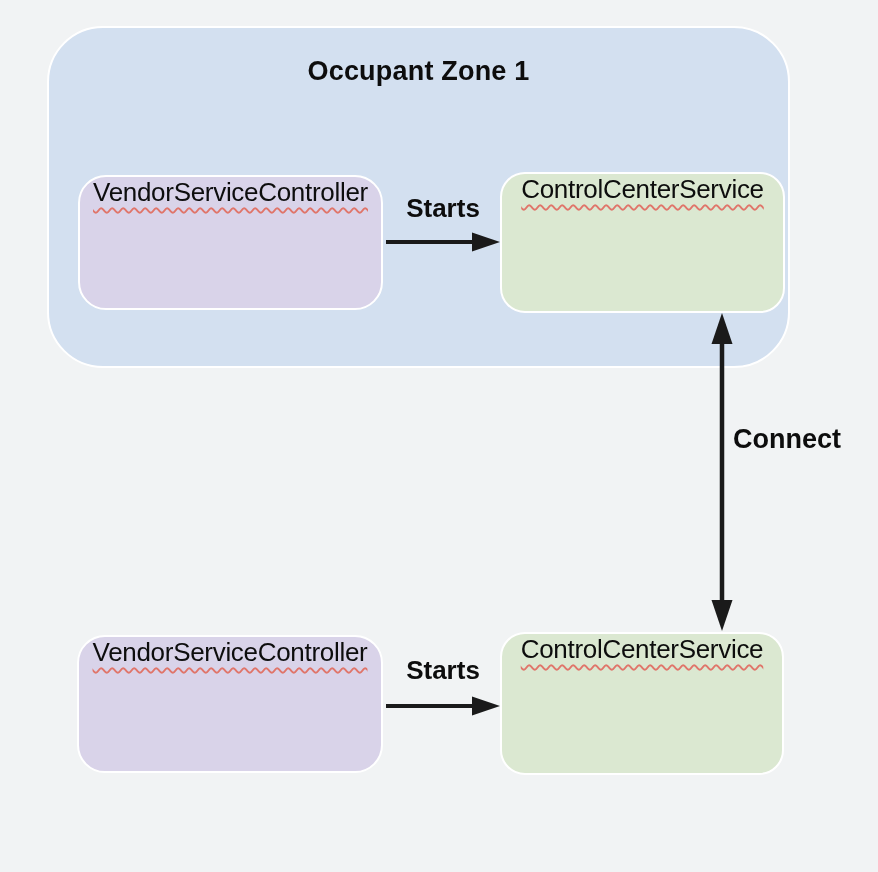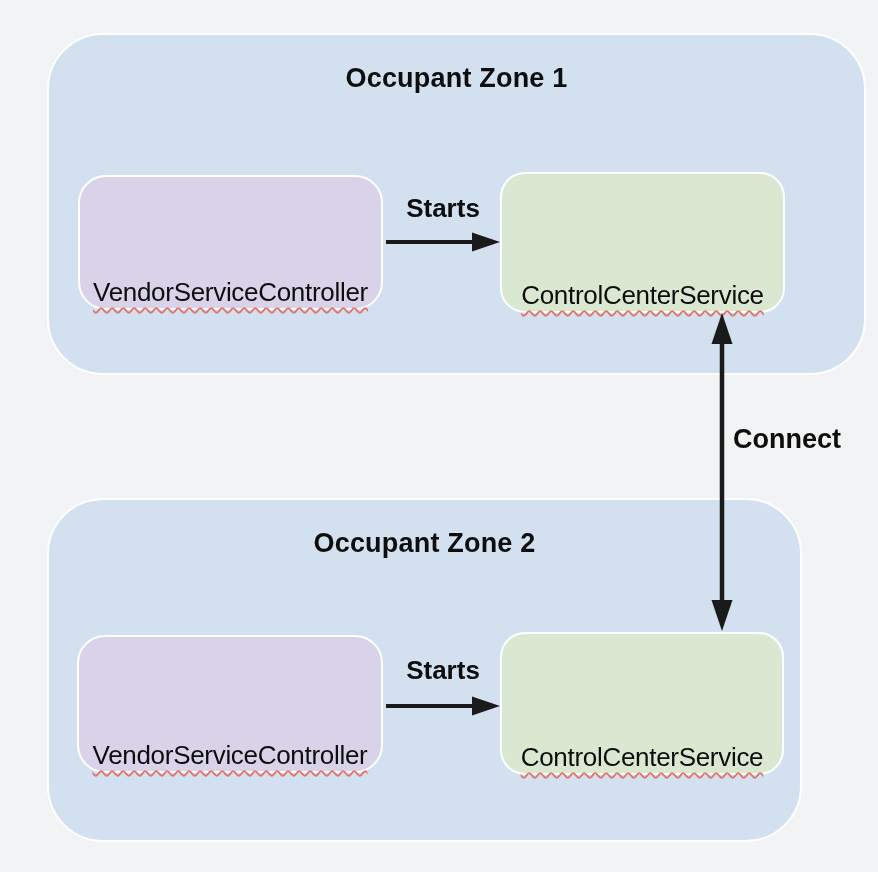--- a/index.html
+++ b/index.html
@@ -16,33 +16,33 @@
     position:relative;
     overflow:hidden;
   }
   .diagram{position:absolute;inset:0;}
   .zone{
     position:absolute;
     background:var(--zone-fill);
     border:2px solid var(--border);
     border-radius:56px;
   }
-  .zone-1{left:47px;top:33px;width:819px;height:342px;}
+  .zone-1{left:47px;top:26px;width:743px;height:342px;}
   .zone-2{left:47px;top:498px;width:755px;height:344px;}
   .zone-title{
     position:absolute;left:0;top:28px;width:100%;
     text-align:center;
     font-size:27px;font-weight:700;
     letter-spacing:0.2px;
   }
   .node{
     position:absolute;
     border:2px solid var(--border);
     border-radius:28px;
-    display:flex;align-items:flex-end;justify-content:center;
+    display:flex;align-items:flex-start;justify-content:center;
     font-size:26px;
     letter-spacing:-0.3px;
   }
   .node-vendor{background:var(--vendor-fill);}
   .node-control{background:var(--control-fill);border-radius:25px;}
   .vendor-1{left:78px;top:175px;width:305px;height:135px;}
   .control-1{left:500px;top:172px;width:285px;height:141px;}
   .vendor-2{left:77px;top:635px;width:306px;height:138px;}
   .control-2{left:500px;top:632px;width:284px;height:143px;}
   .spellcheck{
@@ -72,23 +72,20 @@
 </style>
 </head>
 <body>
 
 <div class="diagram">
 
   <div class="zone zone-1">
     <div class="zone-title">Occupant Zone 1</div>
   </div>
 
-  <div class="zone zone-2">
-    <div class="zone-title">Occupant Zone 2</div>
-  </div>
 
   <div class="node node-vendor vendor-1">
     <span class="spellcheck">VendorServiceController</span>
   </div>
   <div class="node node-control control-1">
     <span class="spellcheck">ControlCenterService</span>
   </div>
 
   <div class="node node-vendor vendor-2">
     <span class="spellcheck">VendorServiceController</span>

